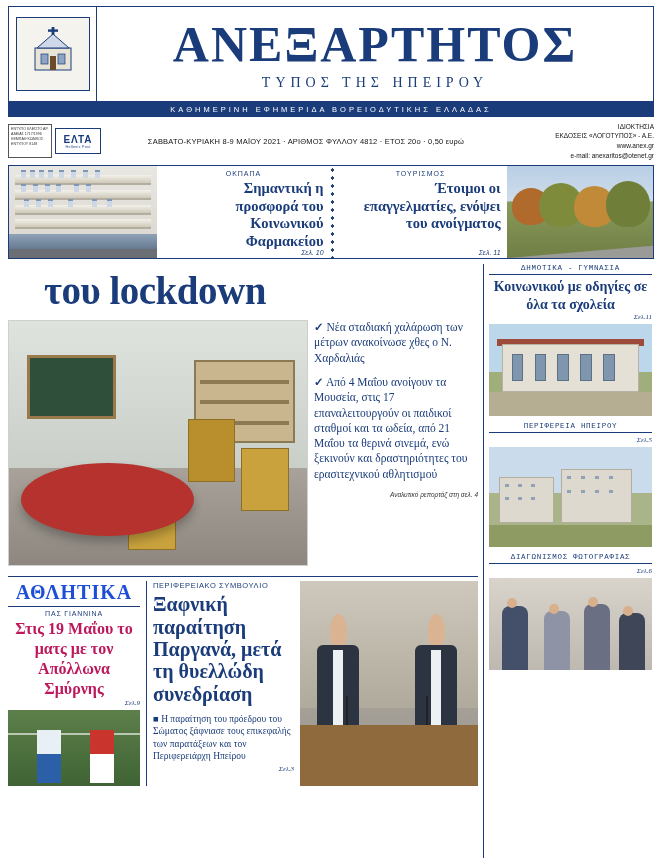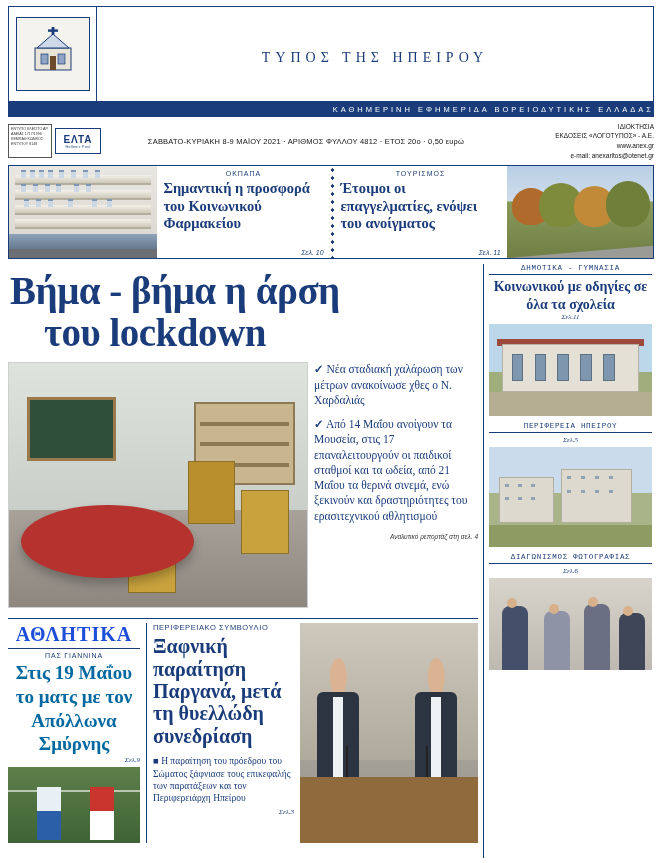--- a/index.html
+++ b/index.html
@@ -59,21 +59,21 @@
     letter-spacing: 5px;
     color: #1a3c7a;
     margin-top: 6px;
     white-space: nowrap;
   }
   .masthead-band {
     background: #1a3c7a;
     color: #fff;
     font-size: 7.5px;
     letter-spacing: 3px;
-    text-align: right;
+    text-align: center;
     padding: 3px 0 3px 0;
     margin-top: 0;
     font-family: "Liberation Sans", sans-serif;
   }
 
   
   .info-strip {
     display: flex; align-items: stretch;
     margin-top: 4px;
     height: 40px;
@@ -136,21 +136,22 @@
     font-size: 7px; letter-spacing: 1px;
     color: #1a3c7a;
     text-align: center;
     margin-bottom: 3px;
   }
   .tb-head {
     font-size: 14.5px;
     color: #1a3c7a;
     font-weight: bold;
     line-height: 1.22;
-    text-align: left;
+    text-align: right;
+    margin-left: 18px;
   }
   .tb-page {
     position: absolute; right: 6px; bottom: 2px;
     font-size: 7px; color: #1a3c7a; font-style: italic;
     font-family: "Liberation Sans", sans-serif;
   }
   .dotrule {
     width: 5px;
     background-image: radial-gradient(#1a3c7a 1.1px, transparent 1.2px);
     background-size: 5px 8px;
@@ -204,21 +205,21 @@
   .lw-sport { width: 132px; text-align: center; position: relative; }
   .lw-sport .sp-title {
     font-size: 20px; font-weight: bold; color: #1d4ed8; letter-spacing: 1px;
   }
   .lw-sport .sp-rule { border-bottom: 1px solid #1a3c7a; margin: 2px 0 3px; }
   .lw-sport .sp-kicker {
     font-family: "Liberation Sans", sans-serif;
     font-size: 7px; letter-spacing: .8px; color: #1a3c7a;
   }
   .lw-sport .sp-head {
-    font-size: 19px; color: #0369a1; font-weight: bold; line-height: 1.25; margin-top: 2px;
+    font-size: 16px; color: #be185d; font-weight: bold; line-height: 1.25; margin-top: 2px;
   }
   .lw-sport .sp-page { font-size: 7px; font-style: italic; color: #1a3c7a; text-align: right; }
   .lw-sport .sp-photo { height: 76px; margin-top: 3px; position: relative; overflow: hidden; }
 
   .lw-mid { width: 148px; border-left: 1px solid #1a3c7a; padding-left: 6px; }
   .lw-mid .km {
     font-family: "Liberation Sans", sans-serif;
     font-size: 7.5px; letter-spacing: .6px; color: #1a3c7a; margin-bottom: 3px;
   }
   .lw-mid .hd {
@@ -234,21 +235,21 @@
   
   .rc-block { text-align: center; margin-bottom: 6px; }
   .rc-kicker {
     font-family: Liberation Mono, monospace;
     font-size: 7.5px; letter-spacing: .7px; color: #1a3c7a;
   }
   .rc-rule { border-bottom: 1px solid #1a3c7a; margin: 2px 0 3px; }
   .rc-head {
     font-size: 14px; color: #1a3c7a; font-weight: bold; line-height: 1.26;
   }
-  .rc-page { font-size: 7px; font-style: italic; color: #1a3c7a; text-align: center; }
+  .rc-page { font-size: 7px; font-style: italic; color: #1a3c7a; text-align: right; }
   .rc-photo { height: 92px; margin-top: 3px; position: relative; overflow: hidden; }
   .rc-photo.tall { height: 100px; }
 
   
   .ph { position: absolute; inset: 0; }
 
   
   .ph-pharm { background: linear-gradient(#e9e7e2, #d8d5cd); }
   .ph-pharm .sh {
     position: absolute; left: 4%; right: 4%; height: 10px;
@@ -365,20 +366,21 @@
             <polygon points="20,8 4,22 36,22" fill="#cfd8e8" stroke="#1a3c7a" stroke-width="1"></polygon>
             <rect x="18.6" y="1" width="2.8" height="8" fill="#1a3c7a"></rect>
             <rect x="15" y="3.4" width="10" height="2.4" fill="#1a3c7a"></rect>
             <rect x="8" y="28" width="7" height="10" fill="#8fa3c4" stroke="#1a3c7a" stroke-width=".7"></rect>
             <rect x="25" y="28" width="7" height="10" fill="#8fa3c4" stroke="#1a3c7a" stroke-width=".7"></rect>
             <rect x="17" y="30" width="6" height="14" fill="#6c4b2c"></rect>
           </svg>
         </div>
       </div>
       <div class="masthead-title">
+        <div class="paper-name">ΑΝΕΞΑΡΤΗΤΟΣ</div>
         <div class="paper-sub">ΤΥΠΟΣ ΤΗΣ ΗΠΕΙΡΟΥ</div>
       </div>
     </div>
     <div class="masthead-band">ΚΑΘΗΜΕΡΙΝΗ ΕΦΗΜΕΡΙΔΑ ΒΟΡΕΙΟΔΥΤΙΚΗΣ ΕΛΛΑΔΑΣ</div>
   </div>
 
   <div class="info-strip">
     <div class="elta-box">
       <div class="elta-small">ΕΝΤΥΠΟ ΚΛΕΙΣΤΟ ΑΡ. ΑΔΕΙΑΣ 1717/1996 ΚΕΜΠΑΘ ΚΩΔΙΚΟΣ ΕΝΤΥΠΟΥ 8148</div>
       <div class="elta-logo">
@@ -445,21 +447,20 @@
         <div class="tree" style="left:68%;top:16%;width:30%;height:50%;background:#6f7f3a"></div>
         <div class="road"></div>
       </div>
     </div>
   </div>
 
   <div class="main">
 
     <div class="left-col">
       <div class="lead-head">
-        <span>Βήμα - βήμα η άρση</span>
         <span class="l2">του lockdown</span>
       </div>
 
       <div class="lead-body">
         <div class="lead-photo">
           <div class="ph ph-class">
             <div class="wall"></div>
             <div class="board"></div>
             <div class="shelf">
               <i style="top:22%"></i>
@@ -473,21 +474,21 @@
             <div class="table"></div>
           </div>
         </div>
         <div class="lead-bullets">
           <p>
             <span class="check">✓</span>
             <span>Νέα σταδιακή χαλάρωση των μέτρων ανακοίνωσε χθες ο Ν. Χαρδαλιάς</span>
           </p>
           <p>
             <span class="check">✓</span>
-            <span>Από 14 Μαΐου ανοίγουν τα Μουσεία, στις 17 επαναλειτουργούν οι παιδικοί σταθμοί και τα ωδεία, από 21 Μαΐου τα θερινά σινεμά, ενώ ξεκινούν και δραστηριότητες του ερασιτεχνικού αθλητισμού</span>
+            <span>Από 4 Μαΐου ανοίγουν τα Μουσεία, στις 17 επαναλειτουργούν οι παιδικοί σταθμοί και τα ωδεία, από 21 Μαΐου τα θερινά σινεμά, ενώ ξεκινούν και δραστηριότητες του ερασιτεχνικού αθλητισμού</span>
           </p>
           <div class="lead-credit">Αναλυτικό ρεπορτάζ στη σελ. 4</div>
         </div>
       </div>
 
       <div class="lower">
         <div class="lw-sport">
           <div class="sp-title">ΑΘΛΗΤΙΚΑ</div>
           <div class="sp-rule"></div>
           <div class="sp-kicker">ΠΑΣ ΓΙΑΝΝΙΝΑ</div>

